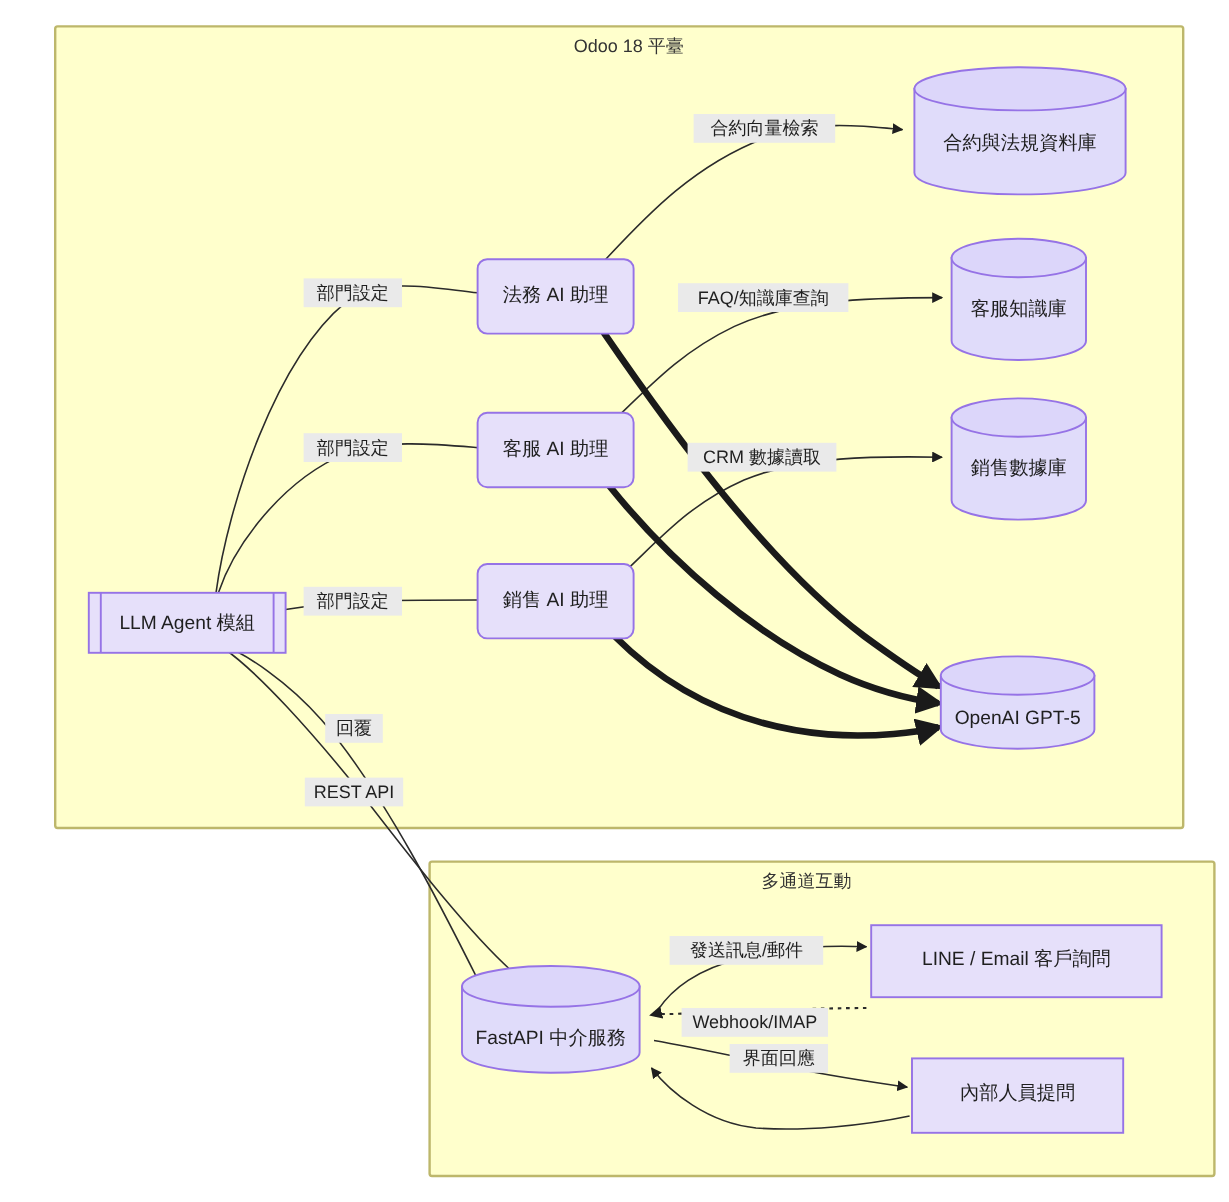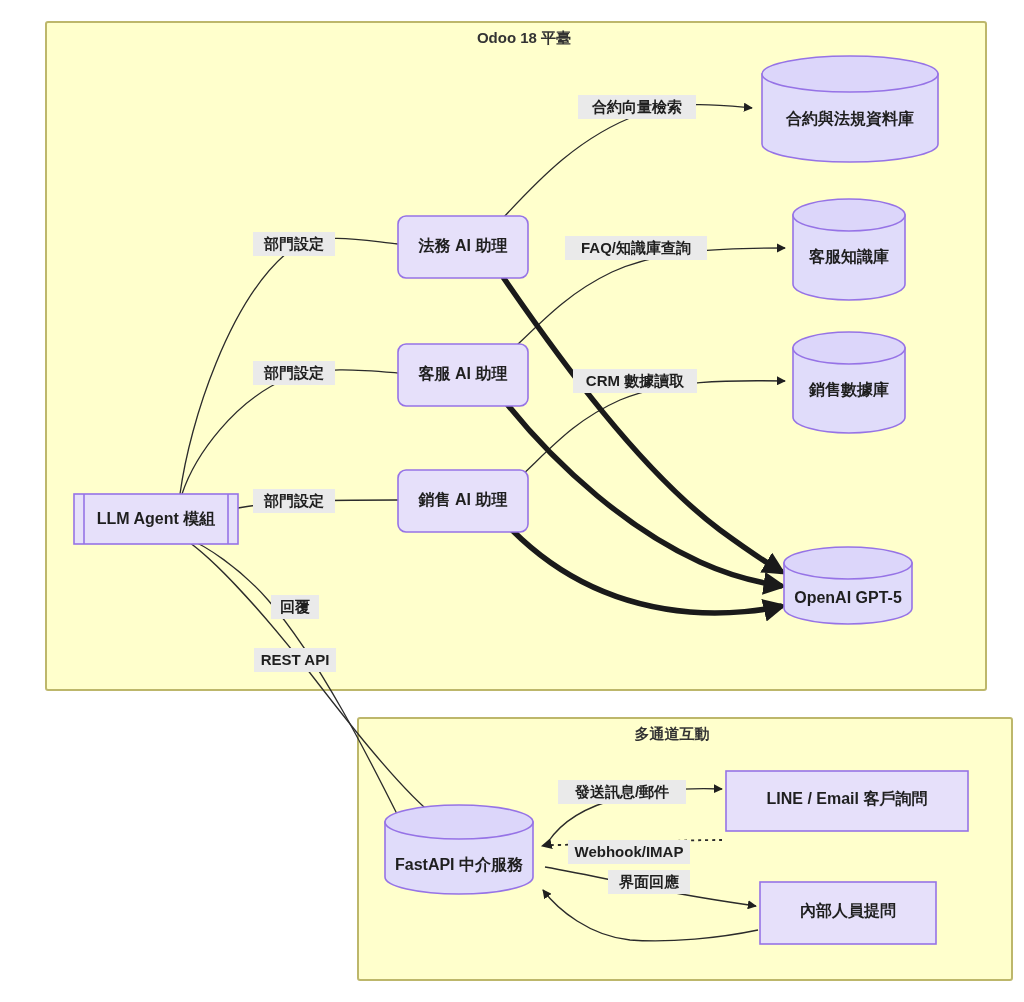--- a/index.html
+++ b/index.html
@@ -10,21 +10,20 @@
   body {
     width: 1024px;
     height: 1002px;
     font-family: "Liberation Sans", "DejaVu Sans", sans-serif;
     overflow: hidden;
   }
   #diagram-root {
     position: relative;
     width: 1024px;
     height: 1002px;
-    font-weight: bold;
   }
   svg.canvas {
     position: absolute;
     left: 0;
     top: 0;
     width: 1024px;
     height: 1002px;
   }
   .container-rect {
     fill: #FFFFCC;

